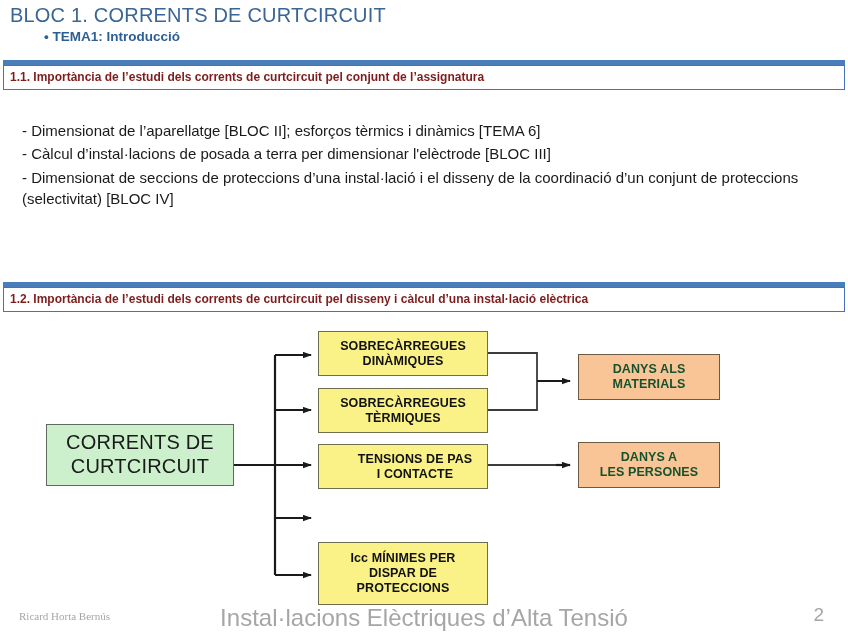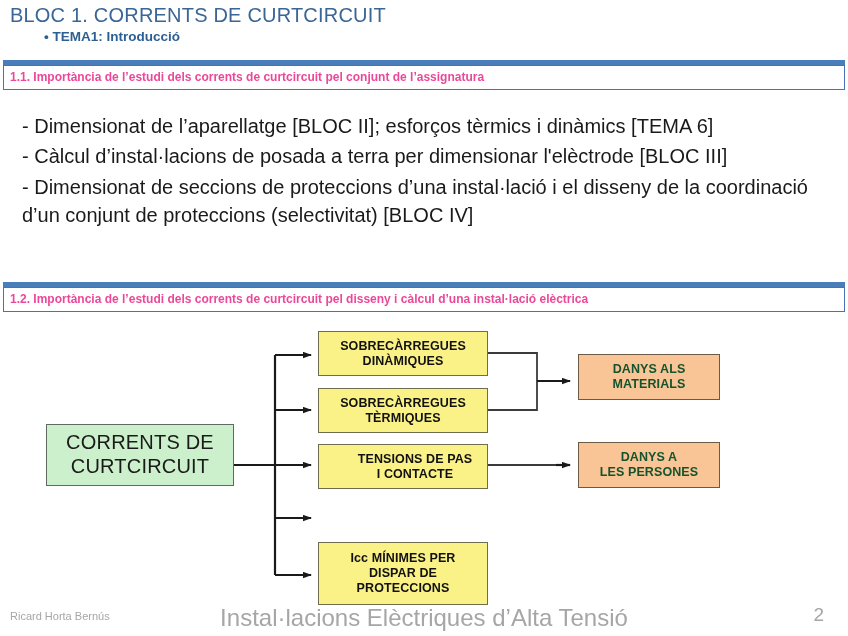--- a/index.html
+++ b/index.html
@@ -43,39 +43,39 @@
     height: 5px;
     background: #4A7EBB;
   }
   .section-box {
     position: absolute;
     left: 3px;
     width: 842px;
     box-sizing: border-box;
     border: 1px solid #4A6FBB;
     background: #ffffff;
-    color: #ec4899;
+    color: #7f1d1d;
     font-size: 12px;
     font-weight: bold;
     padding: 4px 16px 5px 6px;
     white-space: nowrap;
   }
 
   #section-1-rule { top: 60px; }
   #section-1-box  { top: 65px; }
   #section-2-rule { top: 282px; }
   #section-2-box  { top: 287px; }
 
   
   #body-list {
     position: absolute;
     left: 22px;
-    top: 112px;
+    top: 120px;
     width: 806px;
-    font-size: 20px;
+    font-size: 15px;
     color: #1a1a1a;
     line-height: 1.42;
   }
   #body-list .body-line {
     margin: 0 0 2px 0;
   }
 
   
   #diagram {
     position: absolute;
@@ -117,25 +117,26 @@
     border: 1.4px solid #6E5A44;
     color: #14532d;
     font-size: 12.5px;
     font-weight: bold;
     letter-spacing: 0.1px;
   }
 
   
   #footer-author {
     position: absolute;
-    left: 10px;
+    left: 19px;
     top: 610px;
     font-size: 11px;
     color: #A6A6A6;
     white-space: nowrap;
+    font-family: Liberation Serif, serif;
   }
   #footer-center {
     position: absolute;
     left: 0;
     top: 604px;
     width: 848px;
     text-align: center;
     font-size: 24px;
     color: #A6A6A6;
     white-space: nowrap;

